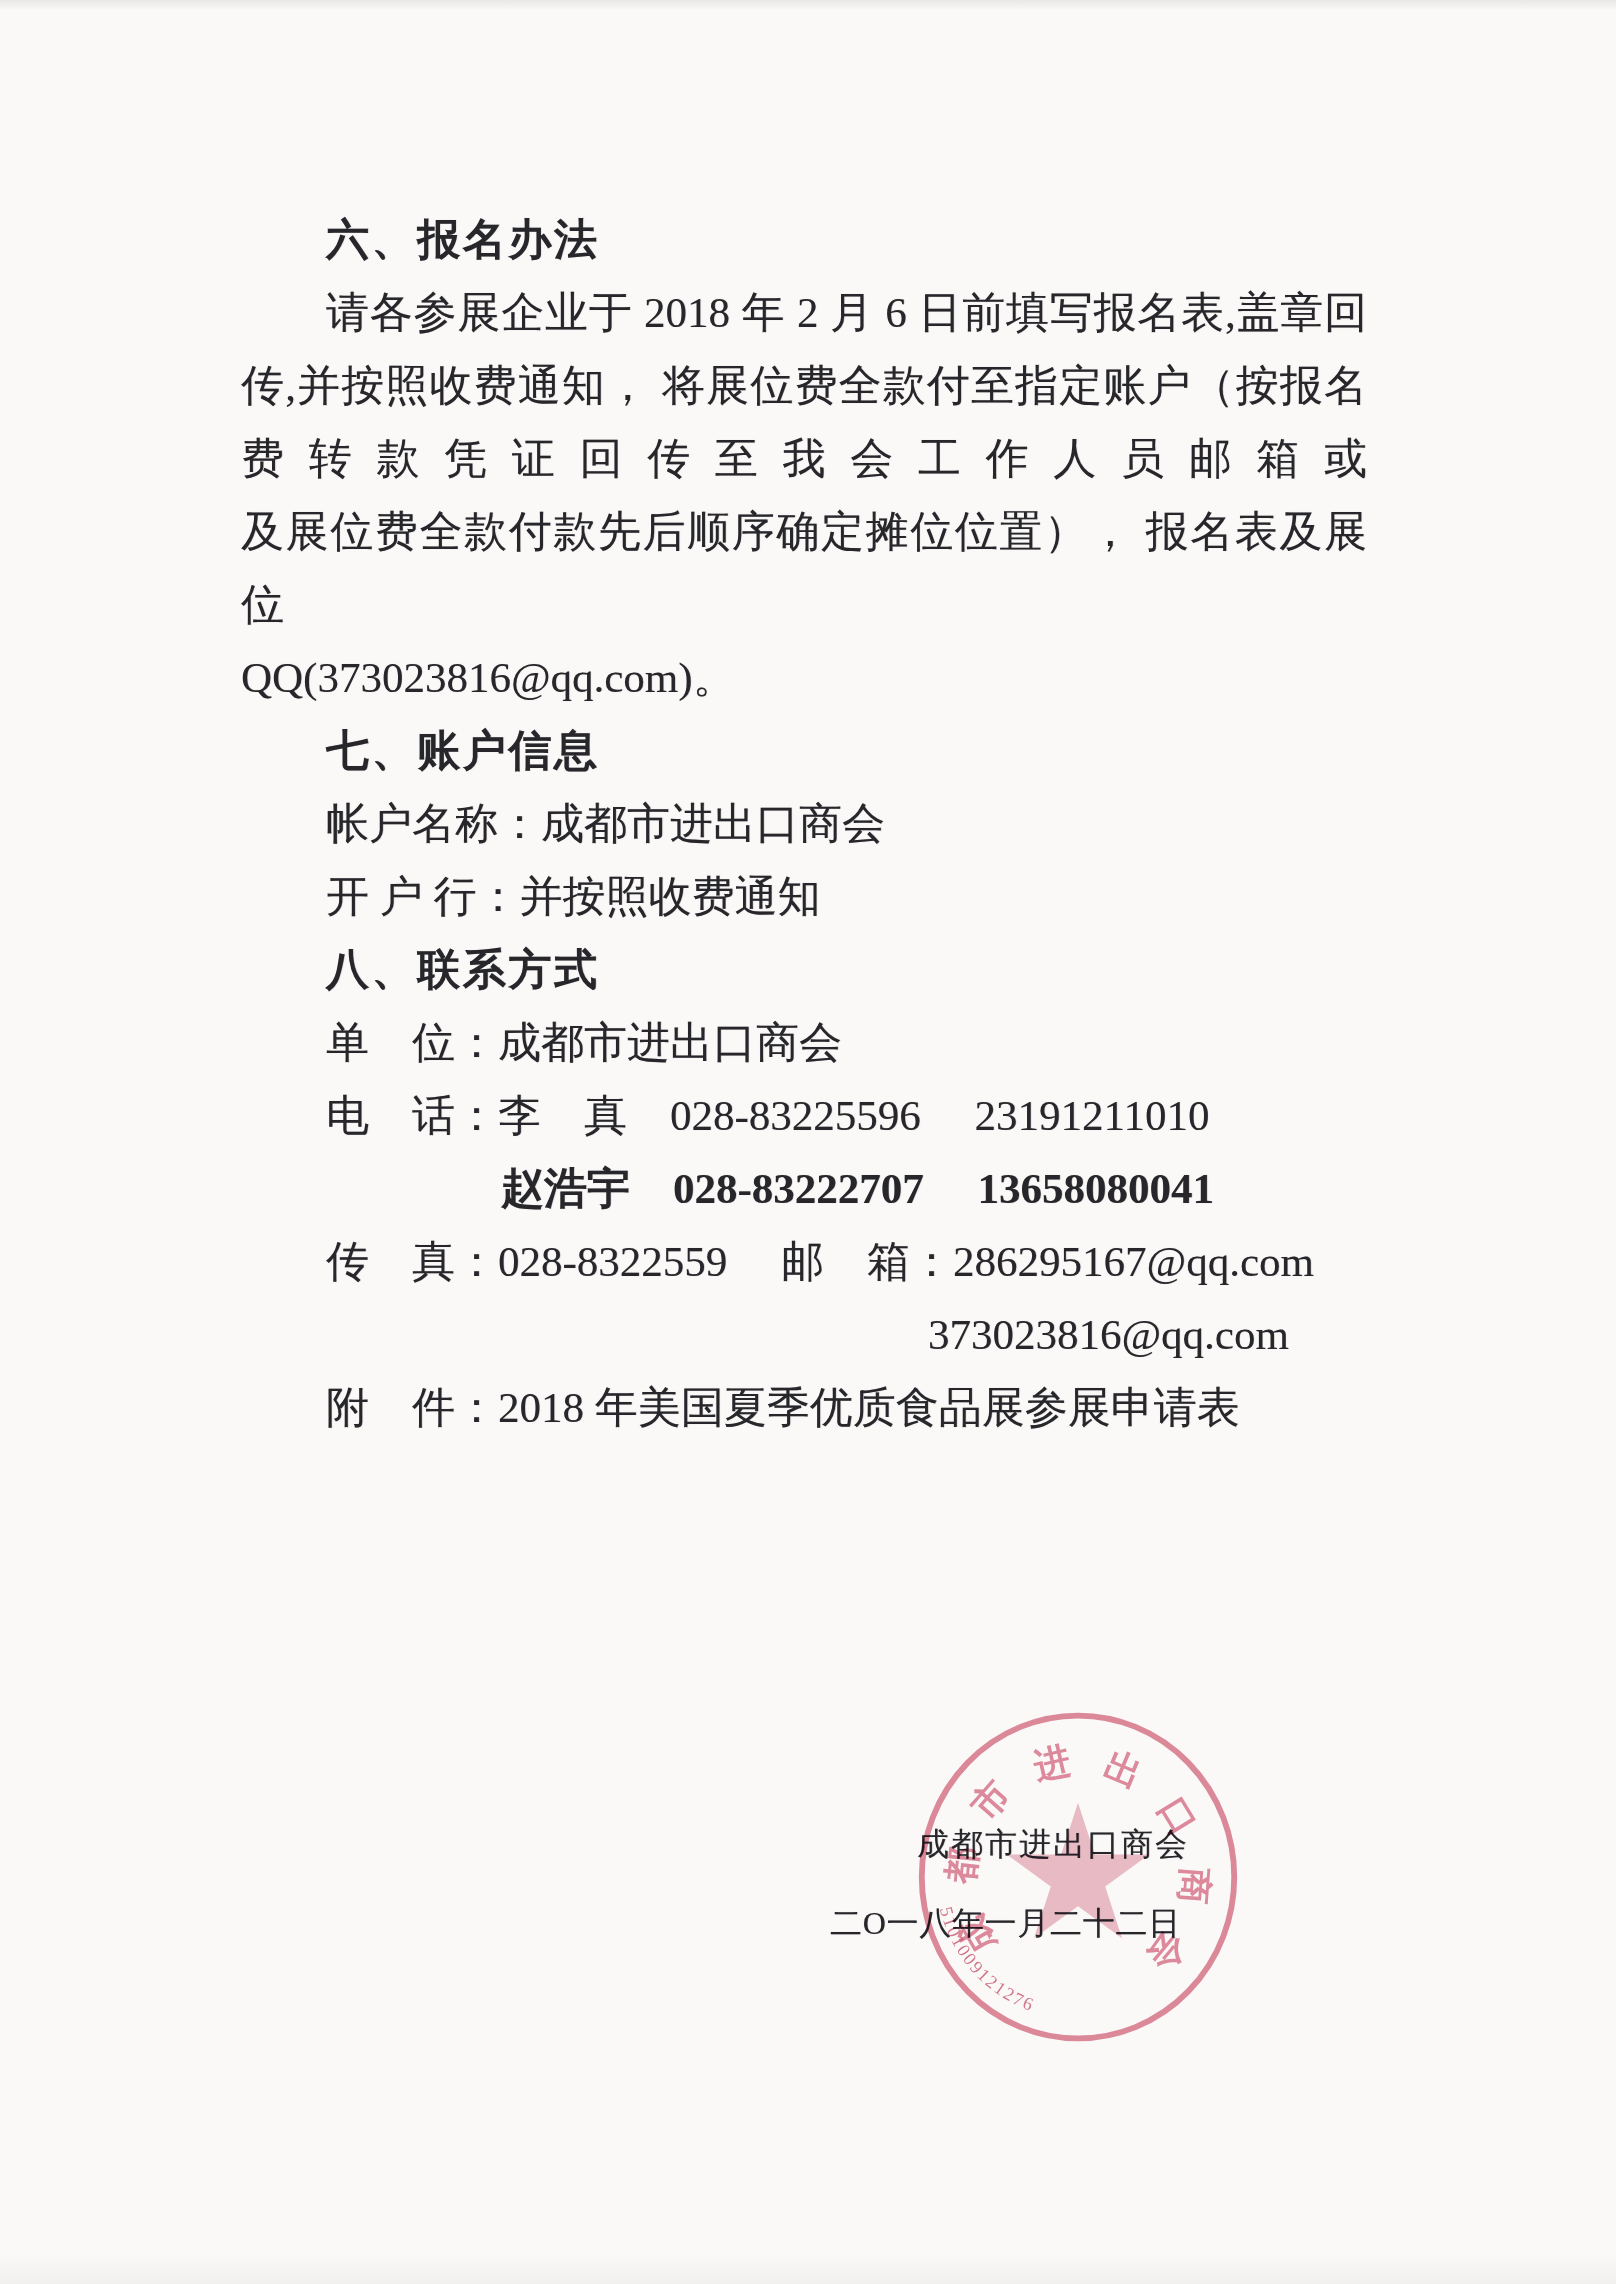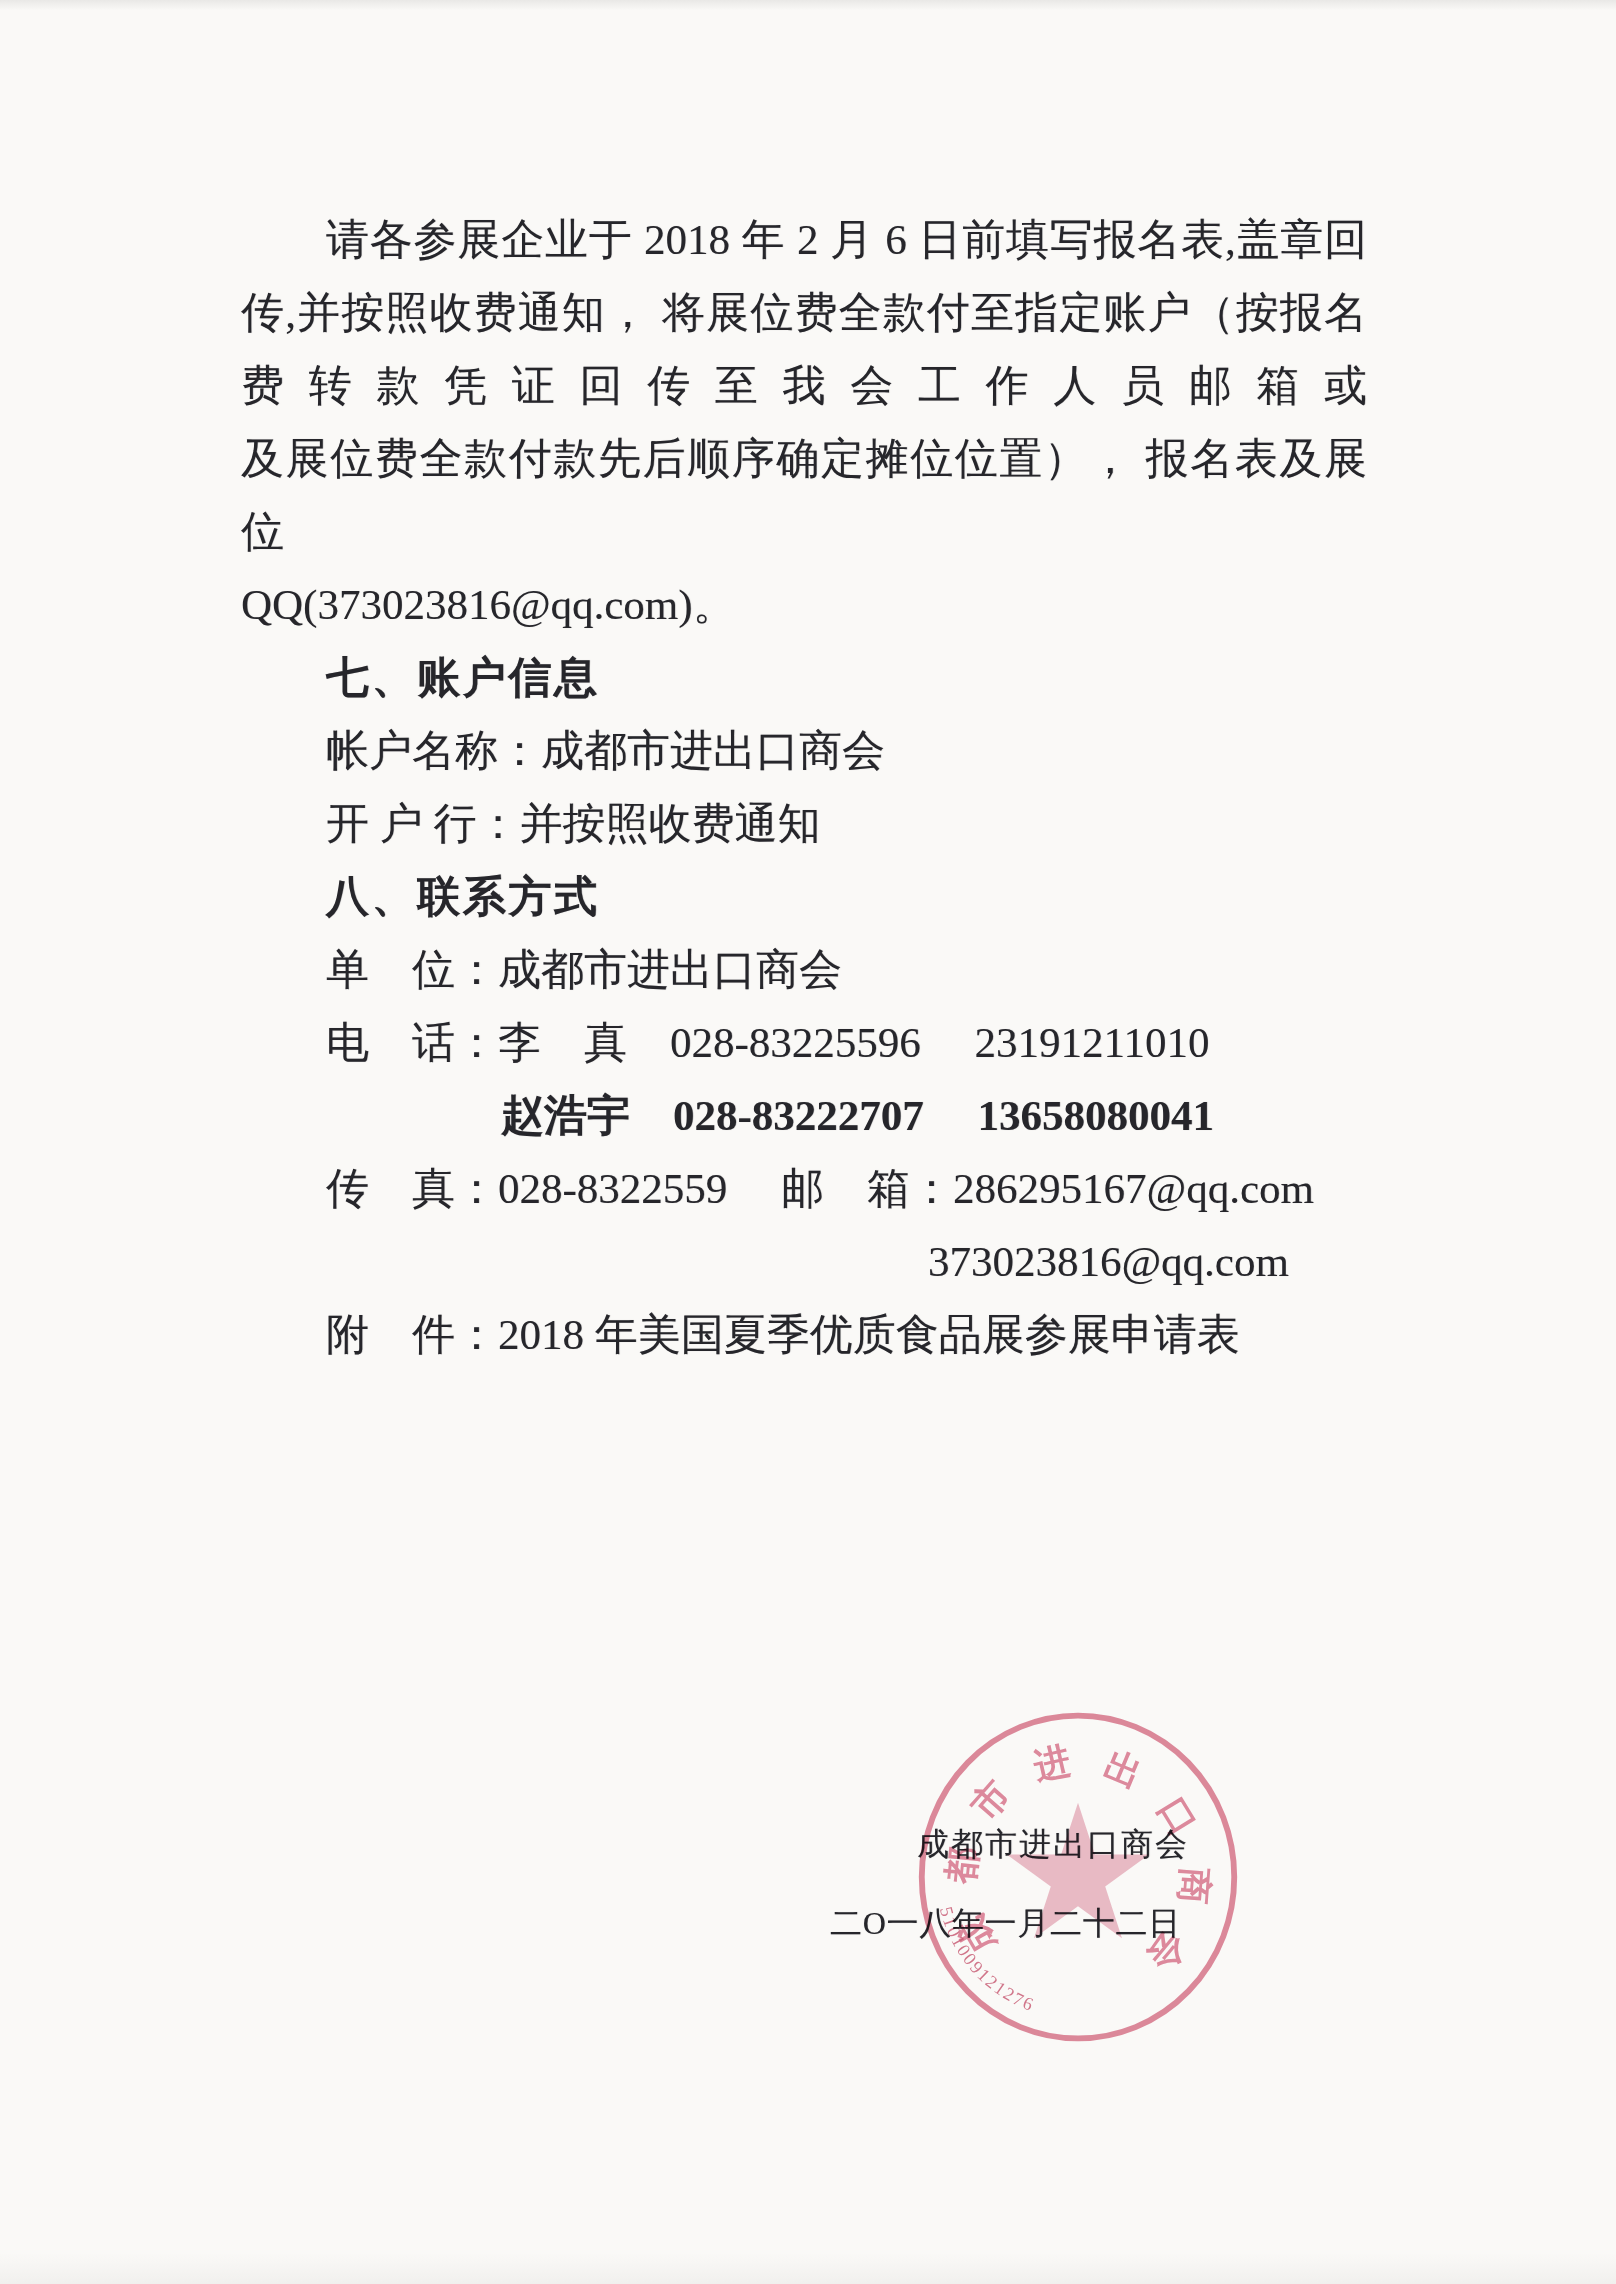--- a/index.html
+++ b/index.html
@@ -42,20 +42,21 @@
     mix-blend-mode:multiply;opacity:0.92;
   }
   .seal text{font-family:"Liberation Serif","DejaVu Serif",serif;}
 </style>
 </head>
 <body>
 
 <div class="page">
 
   <div class="content">
+    <p class="ln h ind">六、报名办法</p>
     <p class="ln just indent1">请各参展企业于 2018 年 2 月 6 日前填写报名表,盖章回</p>
     <p class="ln just">传,并按照收费通知， 将展位费全款付至指定账户（按报名</p>
     <p class="ln just">费 转 款 凭 证 回 传 至 我 会 工 作 人 员 邮 箱 或</p>
     <p class="ln just">及展位费全款付款先后顺序确定摊位位置）， 报名表及展位</p>
     <p class="ln">QQ(373023816@qq.com)。</p>
 
     <p class="ln h ind">七、账户信息</p>
     <p class="ln ind">帐户名称：成都市进出口商会</p>
     <p class="ln ind">开 户 行：并按照收费通知</p>
 

